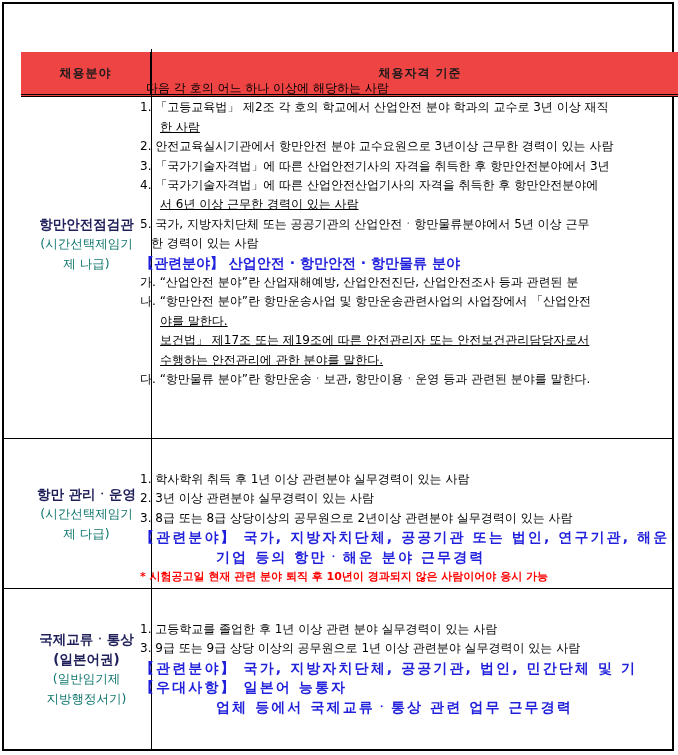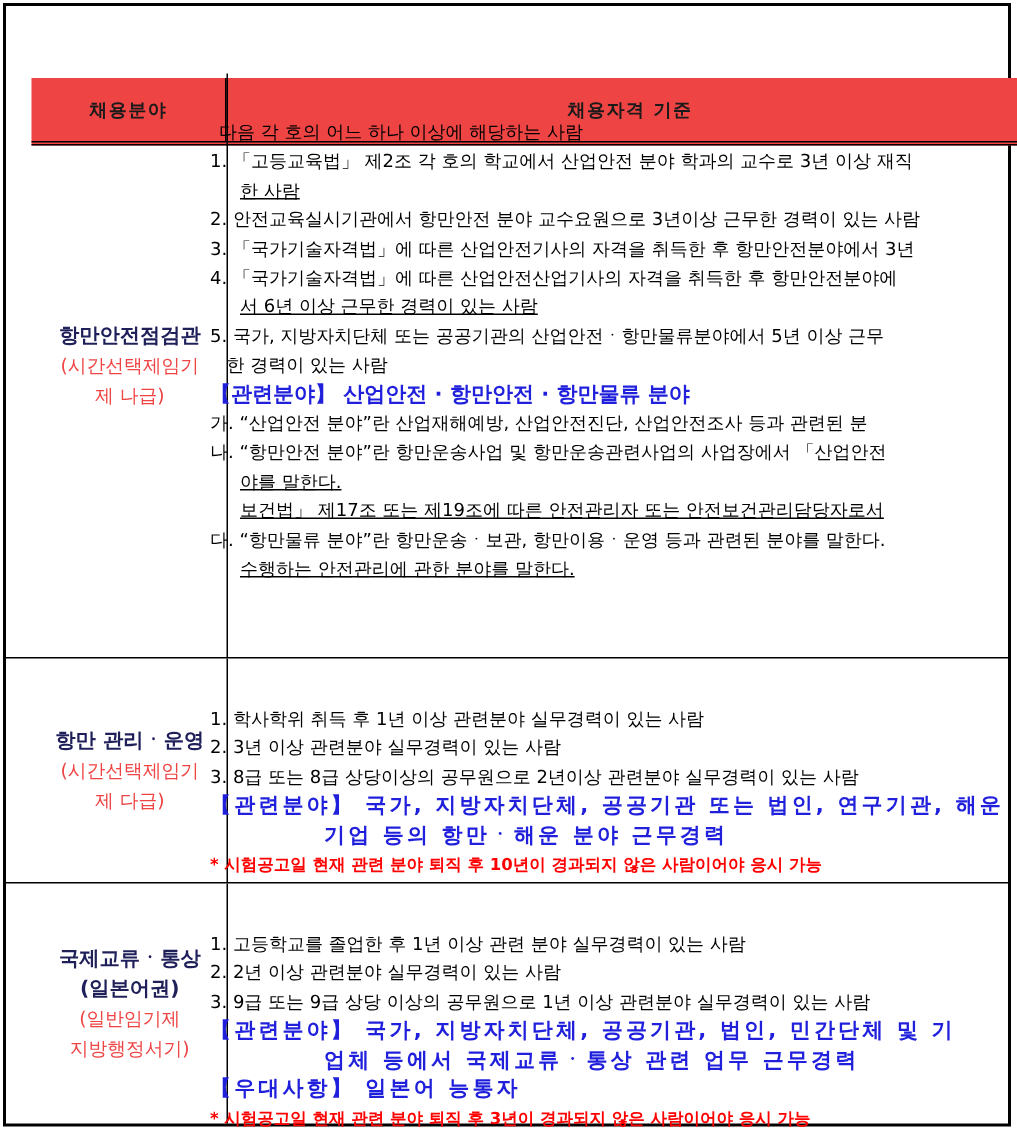--- a/index.html
+++ b/index.html
@@ -11,21 +11,21 @@
       border-bottom: 3px double #000; box-sizing: content-box; margin-top: 48px; }
     .hdr .c1, .hdr .c2 { position: absolute; top: 0; height: 42px; line-height: 42px; text-align: center;
       font-weight: bold; font-size: 12px; color: #1a1a1a; letter-spacing: 1px; }
     .hdr .c1 { left: 0; width: 129px; border-right: 1px solid #000; }
     .hdr .c2 { left: 130px; right: 0; }
     .row { position: absolute; left: 0; width: 100%; border-bottom: 1px solid #000; box-sizing: border-box; }
     .row.last { border-bottom: none; }
     .lc { position: absolute; left: 0; top: 0; bottom: 0; width: 129px; border-right: 1px solid #000;
       display: flex; flex-direction: column; justify-content: center; align-items: center; text-align: center; padding-left: 18px; }
     .lc .t { font-weight: bold; font-size: 13.5px; color: #1f1f5a; line-height: 20px; }
-    .lc .s { font-size: 12.5px; line-height: 20px; color: #ef4444; }
+    .lc .s { font-size: 12.5px; line-height: 20px; color: #0f766e; }
     .rc { position: absolute; left: 136px; right: 6px; top: 0; font-size: 12px; line-height: 19.4px; margin-top: 19px; }
     .ln { white-space: nowrap; }
     .ind { padding-left: 20px; text-decoration: underline; }
     .ind2 { padding-left: 11px; }
     .blue { color: #1f1fdc; font-weight: bold; font-size: 14px; }
     .red { color: #ff0000; font-weight: bold; font-size: 11px; }
     .blue.wide { letter-spacing: 2.1px; }
   </style>
 </head>
 <body>
@@ -50,22 +50,22 @@
       <div class="ln">3. 「국가기술자격법」에 따른 산업안전기사의 자격을 취득한 후 항만안전분야에서 3년</div>
       <div class="ln">4. 「국가기술자격법」에 따른 산업안전산업기사의 자격을 취득한 후 항만안전분야에</div>
       <div class="ln ind">서 6년 이상 근무한 경력이 있는 사람</div>
       <div class="ln">5. 국가, 지방자치단체 또는 공공기관의 산업안전ㆍ항만물류분야에서 5년 이상 근무</div>
       <div class="ln ind2">한 경력이 있는 사람</div>
       <div class="ln blue">【관련분야】 산업안전 · 항만안전 · 항만물류 분야</div>
       <div class="ln">가. “산업안전 분야”란 산업재해예방, 산업안전진단, 산업안전조사 등과 관련된 분</div>
       <div class="ln">나. “항만안전 분야”란 항만운송사업 및 항만운송관련사업의 사업장에서 「산업안전</div>
       <div class="ln ind">야를 말한다.</div>
       <div class="ln ind">보건법」 제17조 또는 제19조에 따른 안전관리자 또는 안전보건관리담당자로서</div>
+      <div class="ln ind">수행하는 안전관리에 관한 분야를 말한다.</div>
       <div class="ln">다. “항만물류 분야”란 항만운송ㆍ보관, 항만이용ㆍ운영 등과 관련된 분야를 말한다.</div>
-      <div class="ln ind">수행하는 안전관리에 관한 분야를 말한다.</div>
     </div>
   </div>
 
   <div class="row" style="top:435px;height:150px;">
     <div class="lc">
       <div class="t">항만 관리ㆍ운영</div>
       <div class="s">(시간선택제임기</div>
       <div class="s">제 다급)</div>
     </div>
     <div class="rc" style="top:12px;">
@@ -80,21 +80,19 @@
 
   <div class="row last" style="top:585px;height:160px;">
     <div class="lc">
       <div class="t">국제교류ㆍ통상</div>
       <div class="t">(일본어권)</div>
       <div class="s">(일반임기제</div>
       <div class="s">지방행정서기)</div>
     </div>
     <div class="rc" style="top:12px;">
       <div class="ln">1. 고등학교를 졸업한 후 1년 이상 관련 분야 실무경력이 있는 사람</div>
-      <div class="ln">2. 2년 이상 관련분야 실무경력이 있는 사람</div>
       <div class="ln">3. 9급 또는 9급 상당 이상의 공무원으로 1년 이상 관련분야 실무경력이 있는 사람</div>
       <div class="ln blue wide">【관련분야】 국가, 지방자치단체, 공공기관, 법인, 민간단체 및 기</div>
+      <div class="ln blue wide">【우대사항】 일본어 능통자</div>
       <div class="ln blue wide" style="padding-left:76px">업체 등에서 국제교류ㆍ통상 관련 업무 근무경력</div>
-      <div class="ln blue wide">【우대사항】 일본어 능통자</div>
-      <div class="ln red">* 시험공고일 현재 관련 분야 퇴직 후 3년이 경과되지 않은 사람이어야 응시 가능</div>
     </div>
   </div>
 </div>
 
 </body></html>

